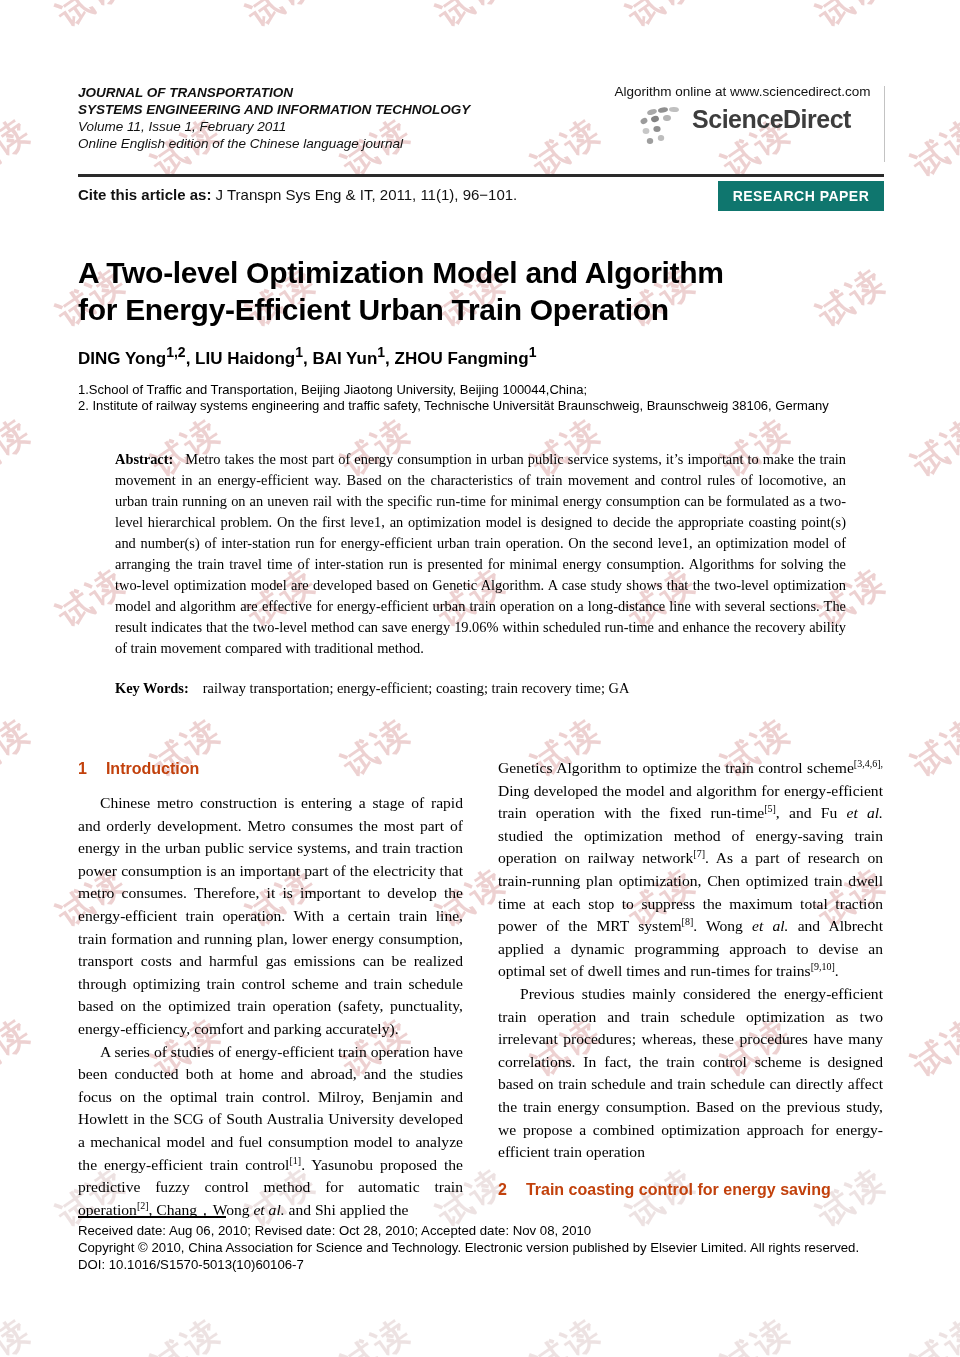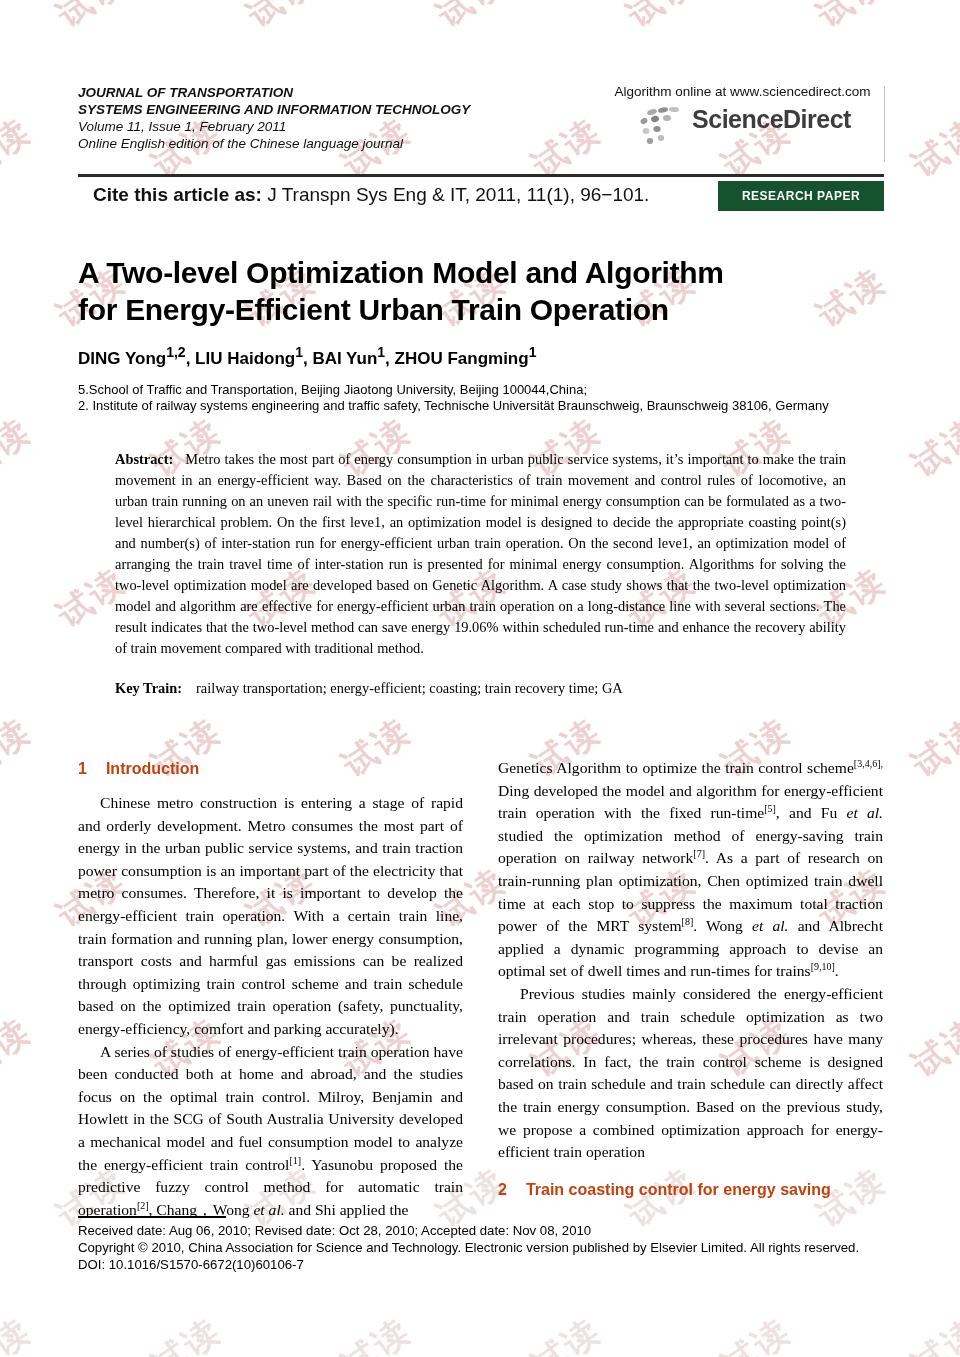--- a/index.html
+++ b/index.html
@@ -13,24 +13,24 @@
   .content{position:absolute;inset:0;z-index:1;}
   .hdr-left{position:absolute;left:78px;top:84px;font-size:13.5px;line-height:17px;font-style:italic;}
   .hdr-left .b{font-weight:bold;}
   .hdr-right{position:absolute;left:600px;top:84px;width:285px;}
   .avail{font-size:13.5px;text-align:center;white-space:nowrap;}
   .sd-logo{display:flex;justify-content:center;margin-top:6px;}
   .sd-text{font-size:25px;font-weight:600;color:#3d3d3d;letter-spacing:-0.5px;}
   .hdr-vline{position:absolute;left:884px;top:86px;width:1px;height:76px;background:#c3c3c3;}
   .rule{position:absolute;left:78px;top:174px;width:806px;height:3px;background:#2a2a2a;}
   .cite-bar{position:absolute;left:78px;top:179px;width:806px;height:32px;}
-  .cite-text{position:absolute;left:15px;top:0;height:32px;line-height:32px;font-size:19px;white-space:nowrap;}
+  .cite-text{position:absolute;left:0;top:0;height:32px;line-height:32px;font-size:15px;white-space:nowrap;}
   .cite-text .b{font-weight:bold;}
-  .badge{position:absolute;right:0;top:2px;width:166px;height:30px;background:#14532d;
-         color:#fff;font-weight:bold;font-size:12px;display:flex;align-items:center;
+  .badge{position:absolute;right:0;top:2px;width:166px;height:30px;background:#0f766e;
+         color:#fff;font-weight:bold;font-size:14px;display:flex;align-items:center;
          justify-content:center;letter-spacing:0.5px;}
   .title{position:absolute;left:78px;top:254px;font-size:30px;font-weight:bold;
          line-height:37px;letter-spacing:-0.3px;color:#000;}
   .authors{position:absolute;left:78px;top:344px;font-size:17px;font-weight:bold;color:#000;}
   .authors sup{font-size:14px;font-weight:bold;}
   .affil{position:absolute;left:78px;top:382px;font-size:13px;line-height:16px;color:#000;}
   .abstract{position:absolute;left:115px;top:449px;width:731px;
             font-family:"Liberation Serif",serif;font-size:14.4px;line-height:21px;
             text-align:justify;color:#000;}
   .abstract .lbl{font-weight:bold;margin-right:12px;}
@@ -151,30 +151,30 @@
     <div class="cite-bar">
       <div class="cite-text">
         <span class="b">Cite this article as:</span><span> J Transpn Sys Eng &amp; IT, 2011, 11(1), 96−101.</span>
       </div>
       <div class="badge">RESEARCH PAPER</div>
     </div>
 
     <div class="title">A Two-level Optimization Model and Algorithm<br>for Energy-Efficient Urban Train Operation</div>
     <div class="authors">DING Yong<sup>1,2</sup>, LIU Haidong<sup>1</sup>, BAI Yun<sup>1</sup>, ZHOU Fangming<sup>1</sup></div>
     <div class="affil">
-      <div>5.School of Traffic and Transportation, Beijing Jiaotong University, Beijing 100044,China;</div>
+      <div>1.School of Traffic and Transportation, Beijing Jiaotong University, Beijing 100044,China;</div>
       <div>2. Institute of railway systems engineering and traffic safety, Technische Universität Braunschweig, Braunschweig 38106, Germany</div>
     </div>
 
     <div class="abstract">
       <span class="lbl">Abstract:</span><span>Metro takes the most part of energy consumption in urban public service systems, it’s important to make the train movement in an energy-efficient way. Based on the characteristics of train movement and control rules of locomotive, an urban train running on an uneven rail with the specific run-time for minimal energy consumption can be formulated as a two-level hierarchical problem. On the first leve1, an optimization model is designed to decide the appropriate coasting point(s) and number(s) of inter-station run for energy-efficient urban train operation. On the second leve1, an optimization model of arranging the train travel time of inter-station run is presented for minimal energy consumption. Algorithms for solving the two-level optimization model are developed based on Genetic Algorithm. A case study shows that the two-level optimization model and algorithm are effective for energy-efficient urban train operation on a long-distance line with several sections. The result indicates that the two-level method can save energy 19.06% within scheduled run-time and enhance the recovery ability of train movement compared with traditional method.</span>
     </div>
 
     <div class="keywords">
-      <span class="lbl">Key Train:</span><span>railway transportation; energy-efficient; coasting; train recovery time; GA</span>
+      <span class="lbl">Key Words:</span><span>railway transportation; energy-efficient; coasting; train recovery time; GA</span>
     </div>
 
     <div class="cols">
       <div class="col">
         <div class="sec-head">
           <span class="num">1</span><span>Introduction</span>
         </div>
         <p>Chinese metro construction is entering a stage of rapid and orderly development. Metro consumes the most part of energy in the urban public service systems, and train traction power consumption is an important part of the electricity that metro consumes. Therefore, it is important to develop the energy-efficient train operation. With a certain train line, train formation and running plan, lower energy consumption, transport costs and harmful gas emissions can be realized through optimizing train control scheme and train schedule based on the optimized train operation (safety, punctuality, energy-efficiency, comfort and parking accurately).</p>
         <p>A series of studies of energy-efficient train operation have been conducted both at home and abroad, and the studies focus on the optimal train control. Milroy, Benjamin and Howlett in the SCG of South Australia University developed a mechanical model and fuel consumption model to analyze the energy-efficient train control<sup>[1]</sup>. Yasunobu proposed the predictive fuzzy control method for automatic train operation<sup>[2]</sup>, Chang，Wong <i>et al.</i> and Shi applied the</p>
       </div>
@@ -184,17 +184,17 @@
         <div class="sec-head second">
           <span class="num">2</span><span>Train coasting control for energy saving</span>
         </div>
       </div>
     </div>
 
     <div class="footer-rule"></div>
     <div class="footer">
       <div>Received date: Aug 06, 2010; Revised date: Oct 28, 2010; Accepted date: Nov 08, 2010</div>
       <div>Copyright © 2010, China Association for Science and Technology. Electronic version published by Elsevier Limited. All rights reserved.</div>
-      <div>DOI: 10.1016/S1570-6672(10)60106-7</div>
+      <div>DOI: 10.1016/S1570-5013(10)60106-7</div>
     </div>
 
   </div>
 </div>
 
 </body></html>

